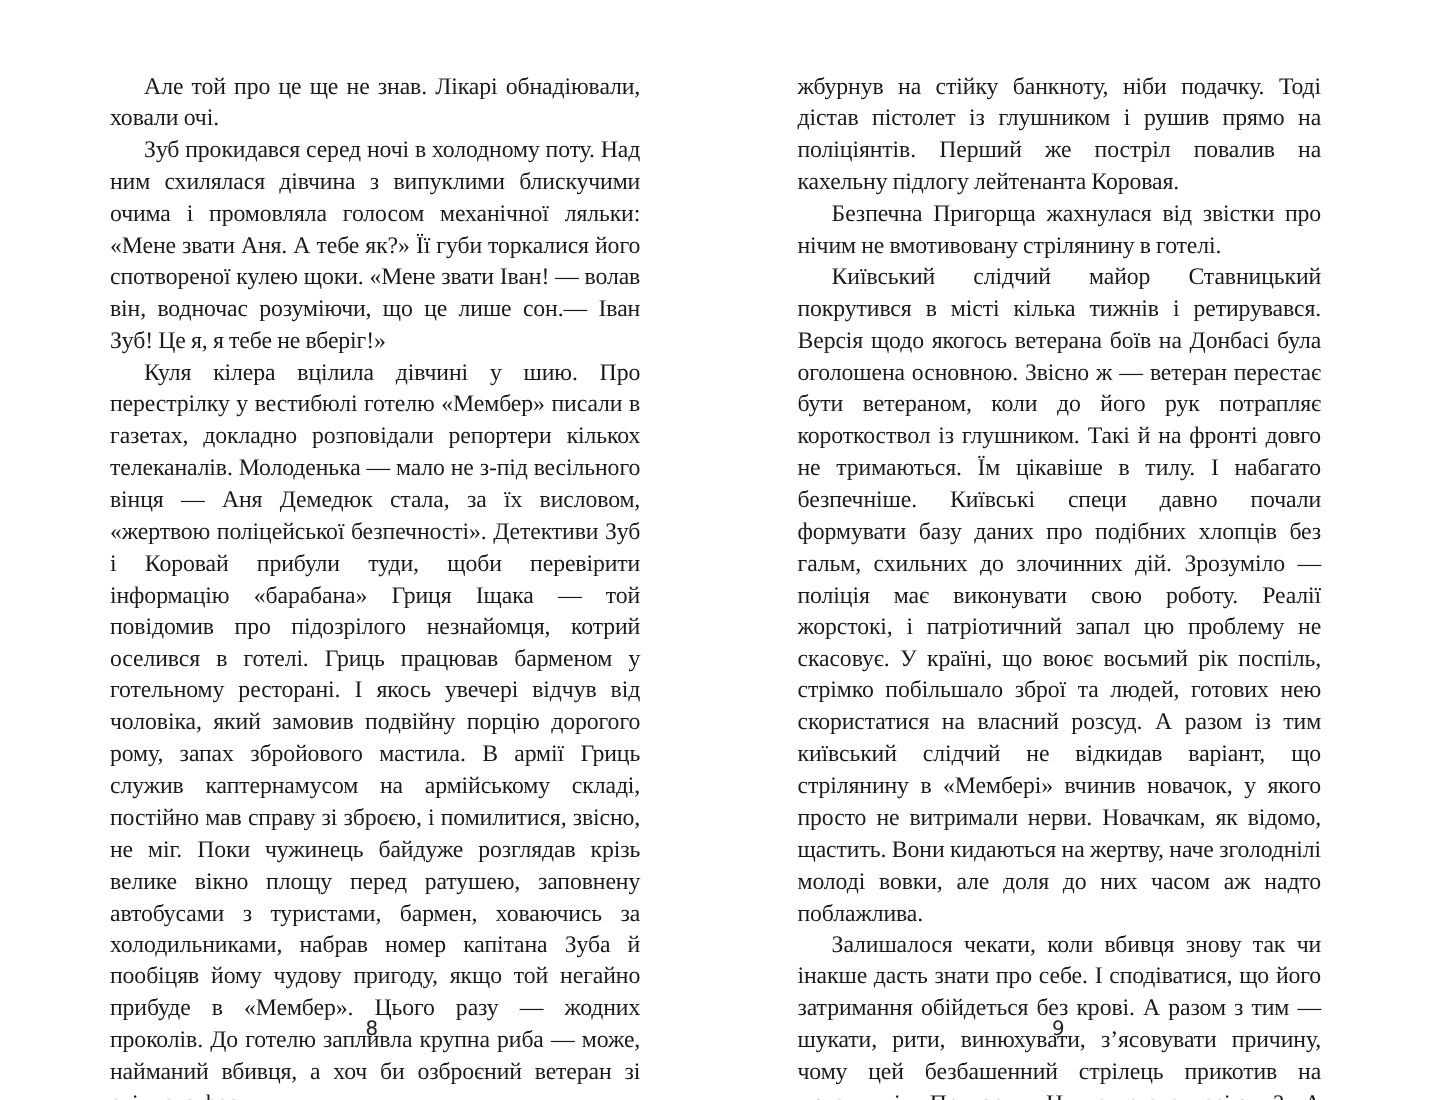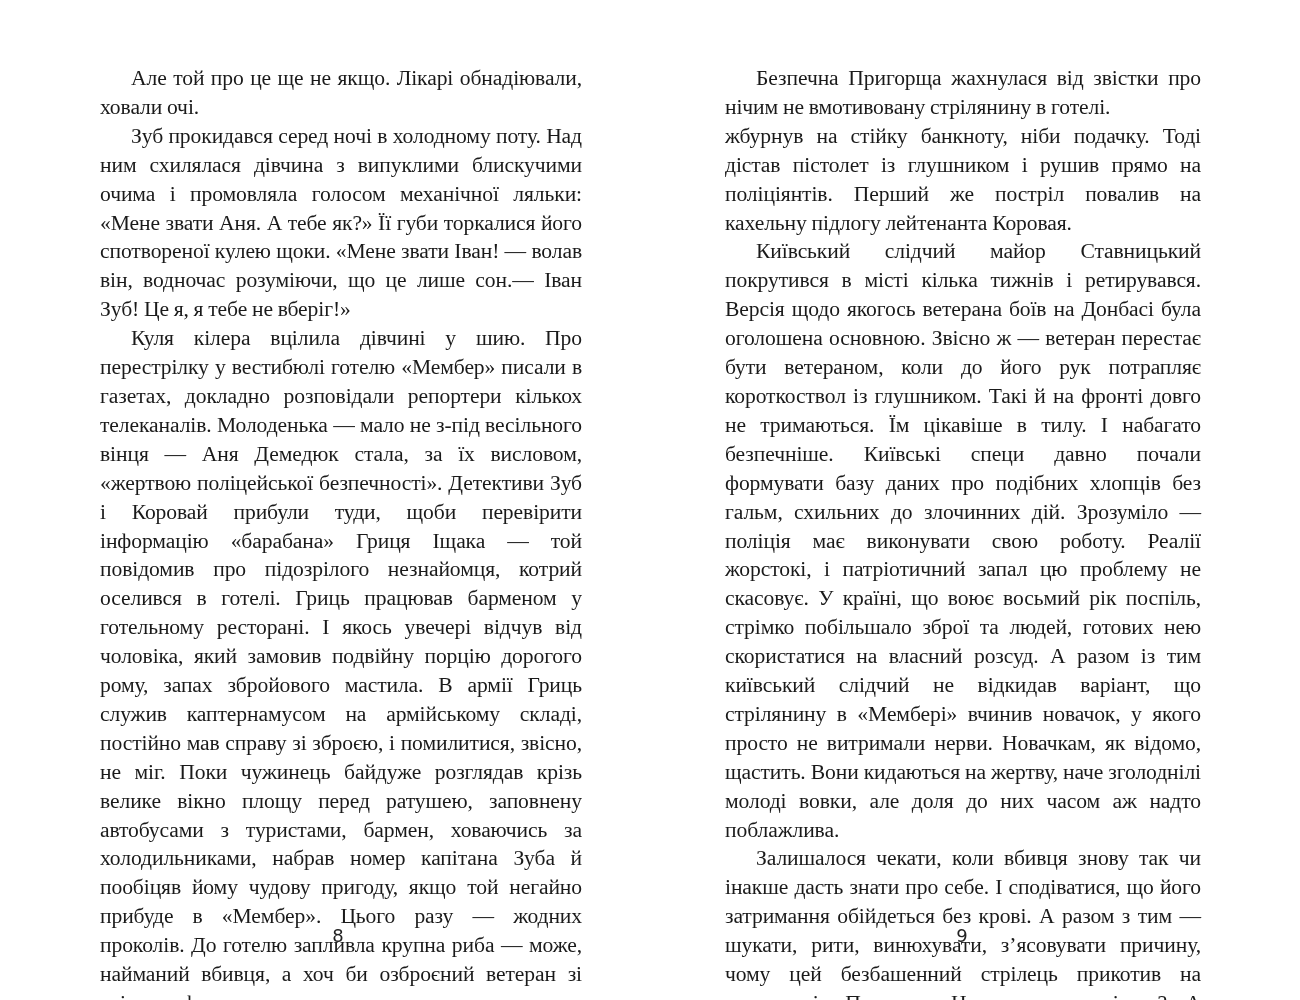--- a/index.html
+++ b/index.html
@@ -13,27 +13,27 @@
   .para.cont { text-indent:0; }
   .folio { position:absolute; top:925px; font-family:"DejaVu Sans","Liberation Sans",sans-serif;
            font-size:18px; color:#222; width:40px; text-align:center; }
   .folio.left { left:318px; }
   .folio.right { left:942px; }
 </style>
 </head>
 <body>
 
 <div class="page left">
-  <p class="para">Але той про це ще не якщо. Лікарі обнадіювали, ховали очі.</p>
+  <p class="para">Але той про це ще не знав. Лікарі обнадіювали, ховали очі.</p>
   <p class="para">Зуб прокидався серед ночі в холодному поту. Над ним схилялася дівчина з випуклими блискучими очима і промовляла голосом механічної ляльки: «Мене звати Аня. А тебе як?» Її губи торкалися його спотвореної кулею щоки. «Мене звати Іван! — волав він, водночас розуміючи, що це лише сон.— Іван Зуб! Це я, я тебе не вберіг!»</p>
   <p class="para">Куля кілера вцілила дівчині у шию. Про перестрілку у вестибюлі готелю «Мембер» писали в газетах, докладно розповідали репортери кількох телеканалів. Молоденька — мало не з-під весільного вінця — Аня Демедюк стала, за їх висловом, «жертвою поліцейської безпечності». Детективи Зуб і Коровай прибули туди, щоби перевірити інформацію «барабана» Гриця Іщака — той повідомив про підозрілого незнайомця, котрий оселився в готелі. Гриць працював барменом у готельному ресторані. І якось увечері відчув від чоловіка, який замовив подвійну порцію дорогого рому, запах збройового мастила. В армії Гриць служив каптернамусом на армійському складі, постійно мав справу зі зброєю, і помилитися, звісно, не міг. Поки чужинець байдуже розглядав крізь велике вікно площу перед ратушею, заповнену автобусами з туристами, бармен, ховаючись за холодильниками, набрав номер капітана Зуба й пообіцяв йому чудову пригоду, якщо той негайно прибуде в «Мембер». Цього разу — жодних проколів. До готелю запливла крупна риба — може, найманий вбивця, а хоч би озброєний ветеран зі східного фронту.</p>
 
 </div>
 <div class="folio left">8</div>
 
 <div class="page right">
+  <p class="para cont">жбурнув на стійку банкноту, ніби подачку. Тоді дістав пістолет із глушником і рушив прямо на поліціянтів. Перший же постріл повалив на кахельну підлогу лейтенанта Коровая.</p>
   <p class="para">Безпечна Пригорща жахнулася від звістки про нічим не вмотивовану стрілянину в готелі.</p>
-  <p class="para cont">жбурнув на стійку банкноту, ніби подачку. Тоді дістав пістолет із глушником і рушив прямо на поліціянтів. Перший же постріл повалив на кахельну підлогу лейтенанта Коровая.</p>
   <p class="para">Київський слідчий майор Ставницький покрутився в місті кілька тижнів і ретирувався. Версія щодо якогось ветерана боїв на Донбасі була оголошена основною. Звісно ж — ветеран перестає бути ветераном, коли до його рук потрапляє короткоствол із глушником. Такі й на фронті довго не тримаються. Їм цікавіше в тилу. І набагато безпечніше. Київські специ давно почали формувати базу даних про подібних хлопців без гальм, схильних до злочинних дій. Зрозуміло — поліція має виконувати свою роботу. Реалії жорстокі, і патріотичний запал цю проблему не скасовує. У країні, що воює восьмий рік поспіль, стрімко побільшало зброї та людей, готових нею скористатися на власний розсуд. А разом із тим київський слідчий не відкидав варіант, що стрілянину в «Мембері» вчинив новачок, у якого просто не витримали нерви. Новачкам, як відомо, щастить. Вони кидаються на жертву, наче зголоднілі молоді вовки, але доля до них часом аж надто поблажлива.</p>
   <p class="para">Залишалося чекати, коли вбивця знову так чи інакше дасть знати про себе. І сподіватися, що його затримання обійдеться без крові. А разом з тим — шукати, рити, винюхувати, з’ясовувати причину, чому цей безбашенний стрілець прикотив на мотоциклі у Пригорщу. Ну не на екскурсію ж?.. А якщо так, то хто його сюди викликав?</p>
 
 </div>
 <div class="folio right">9</div>
 
 </body></html>

